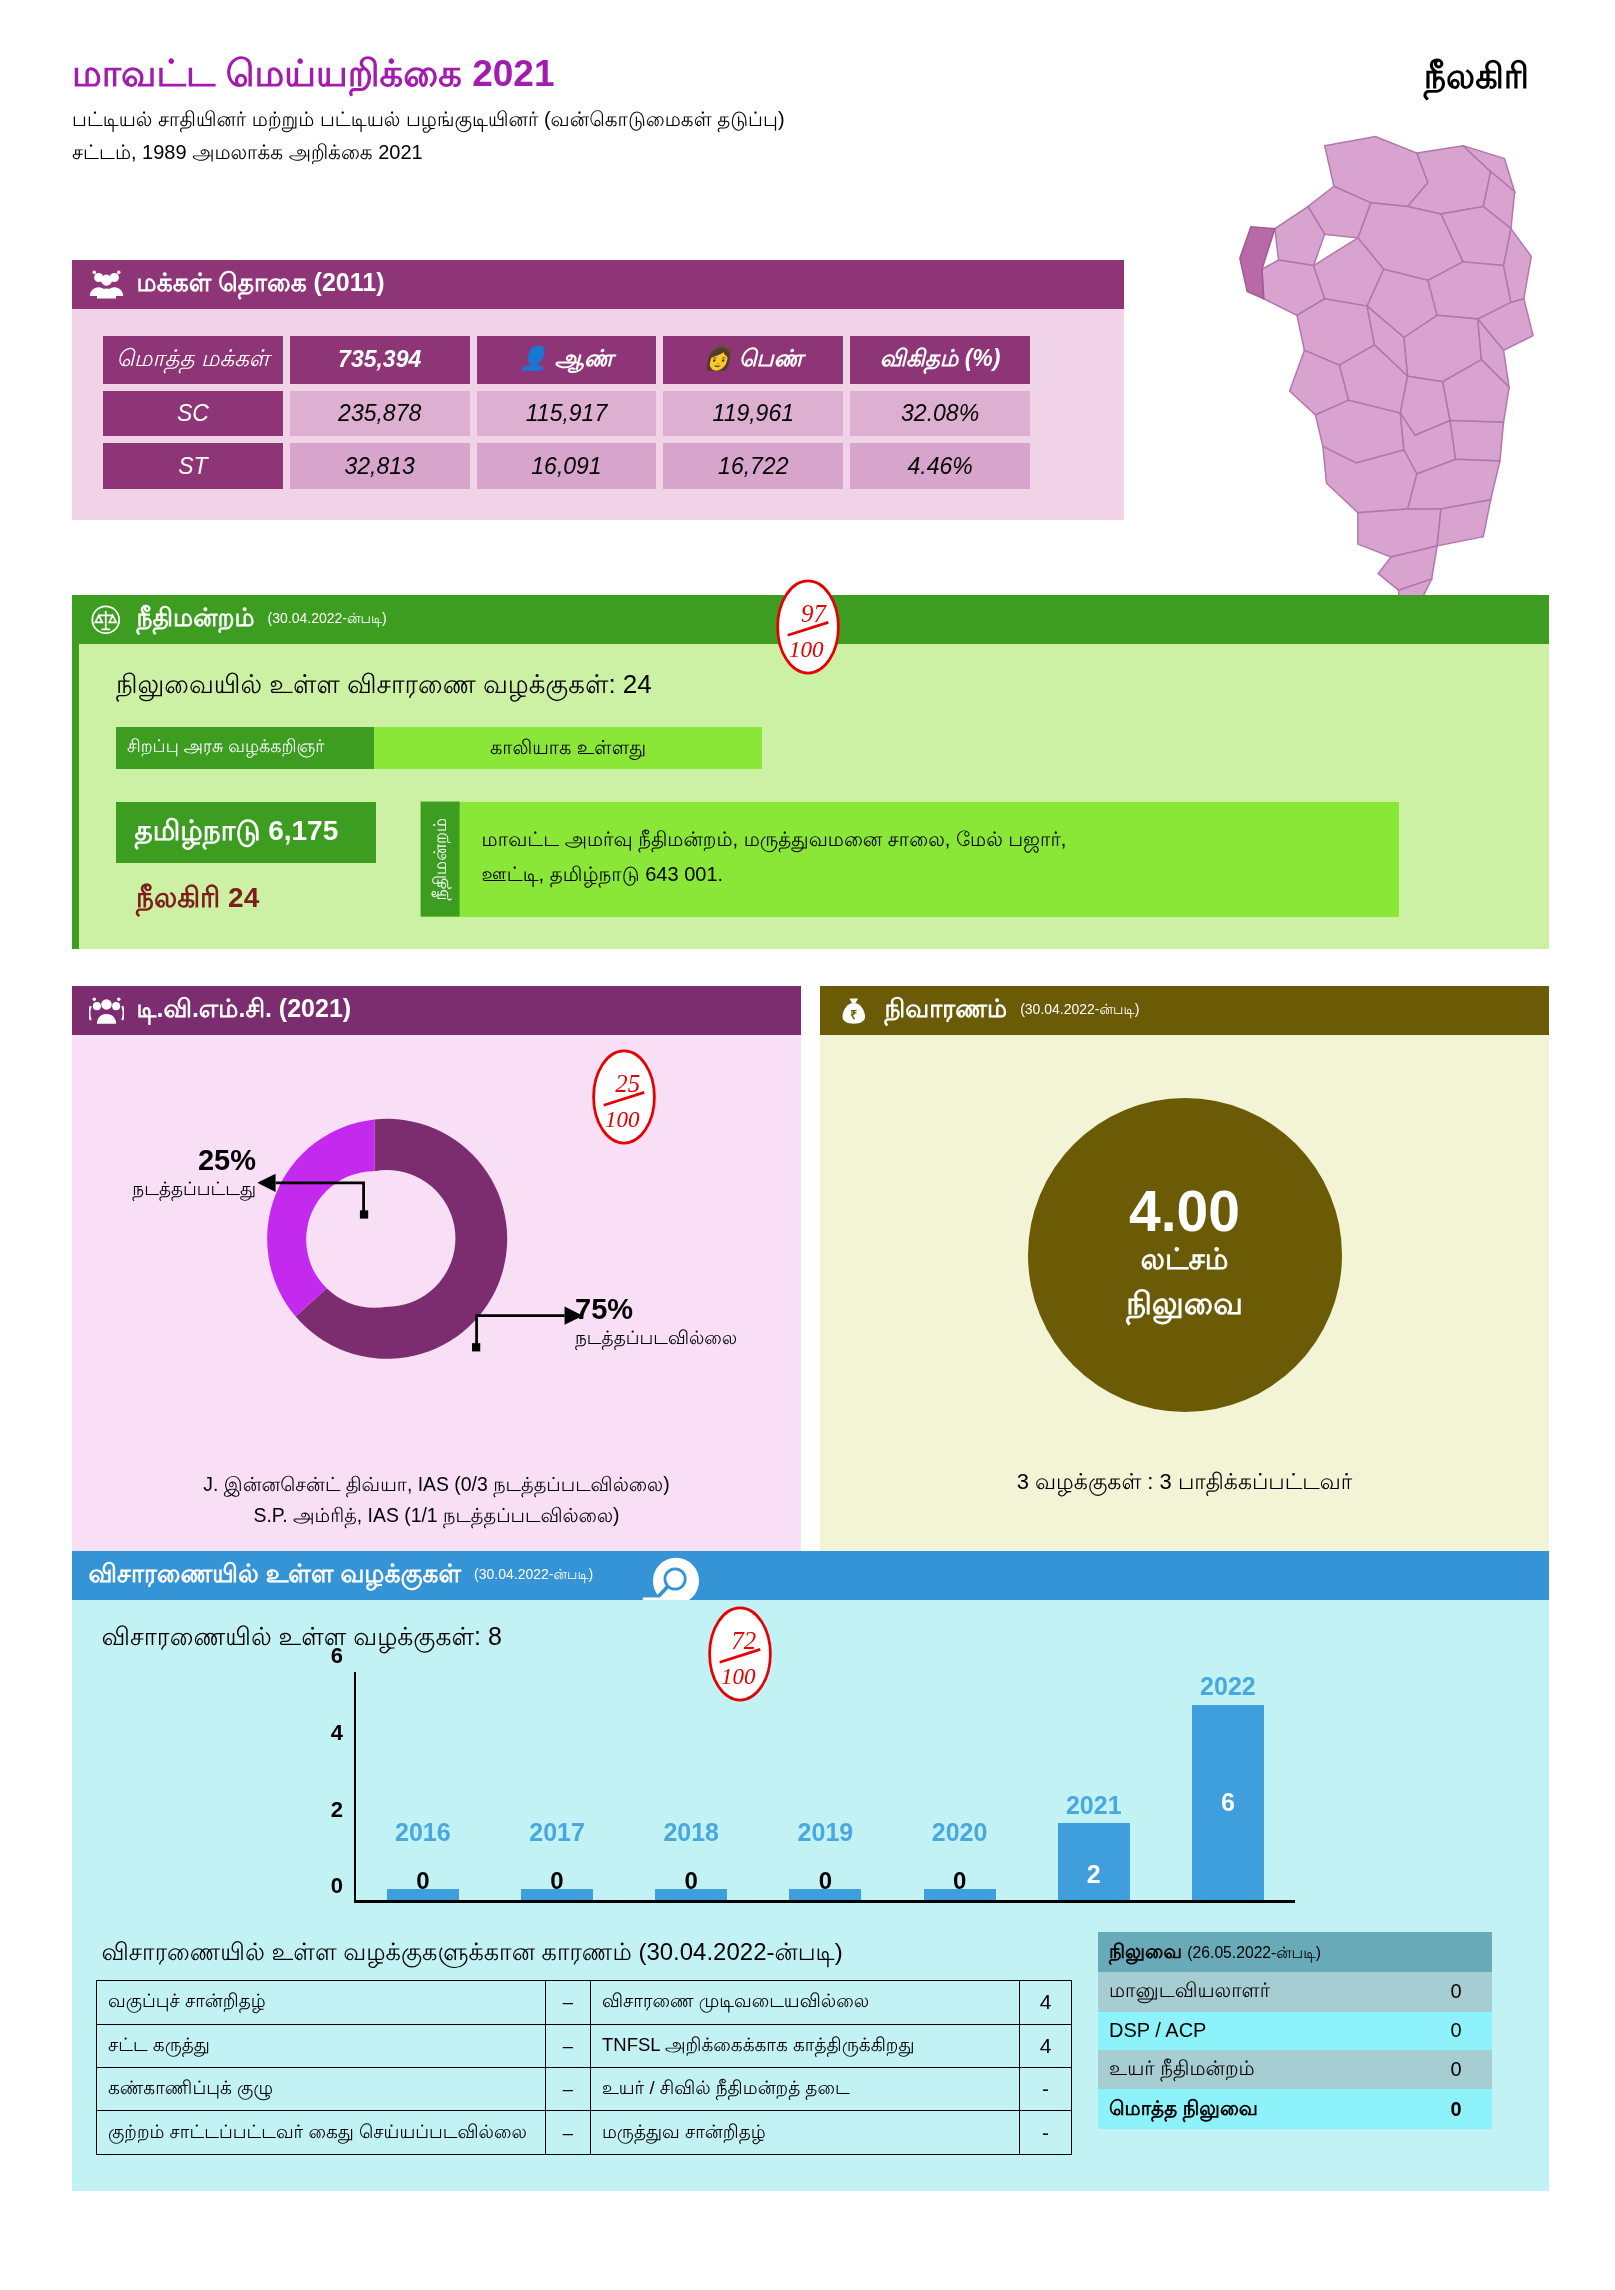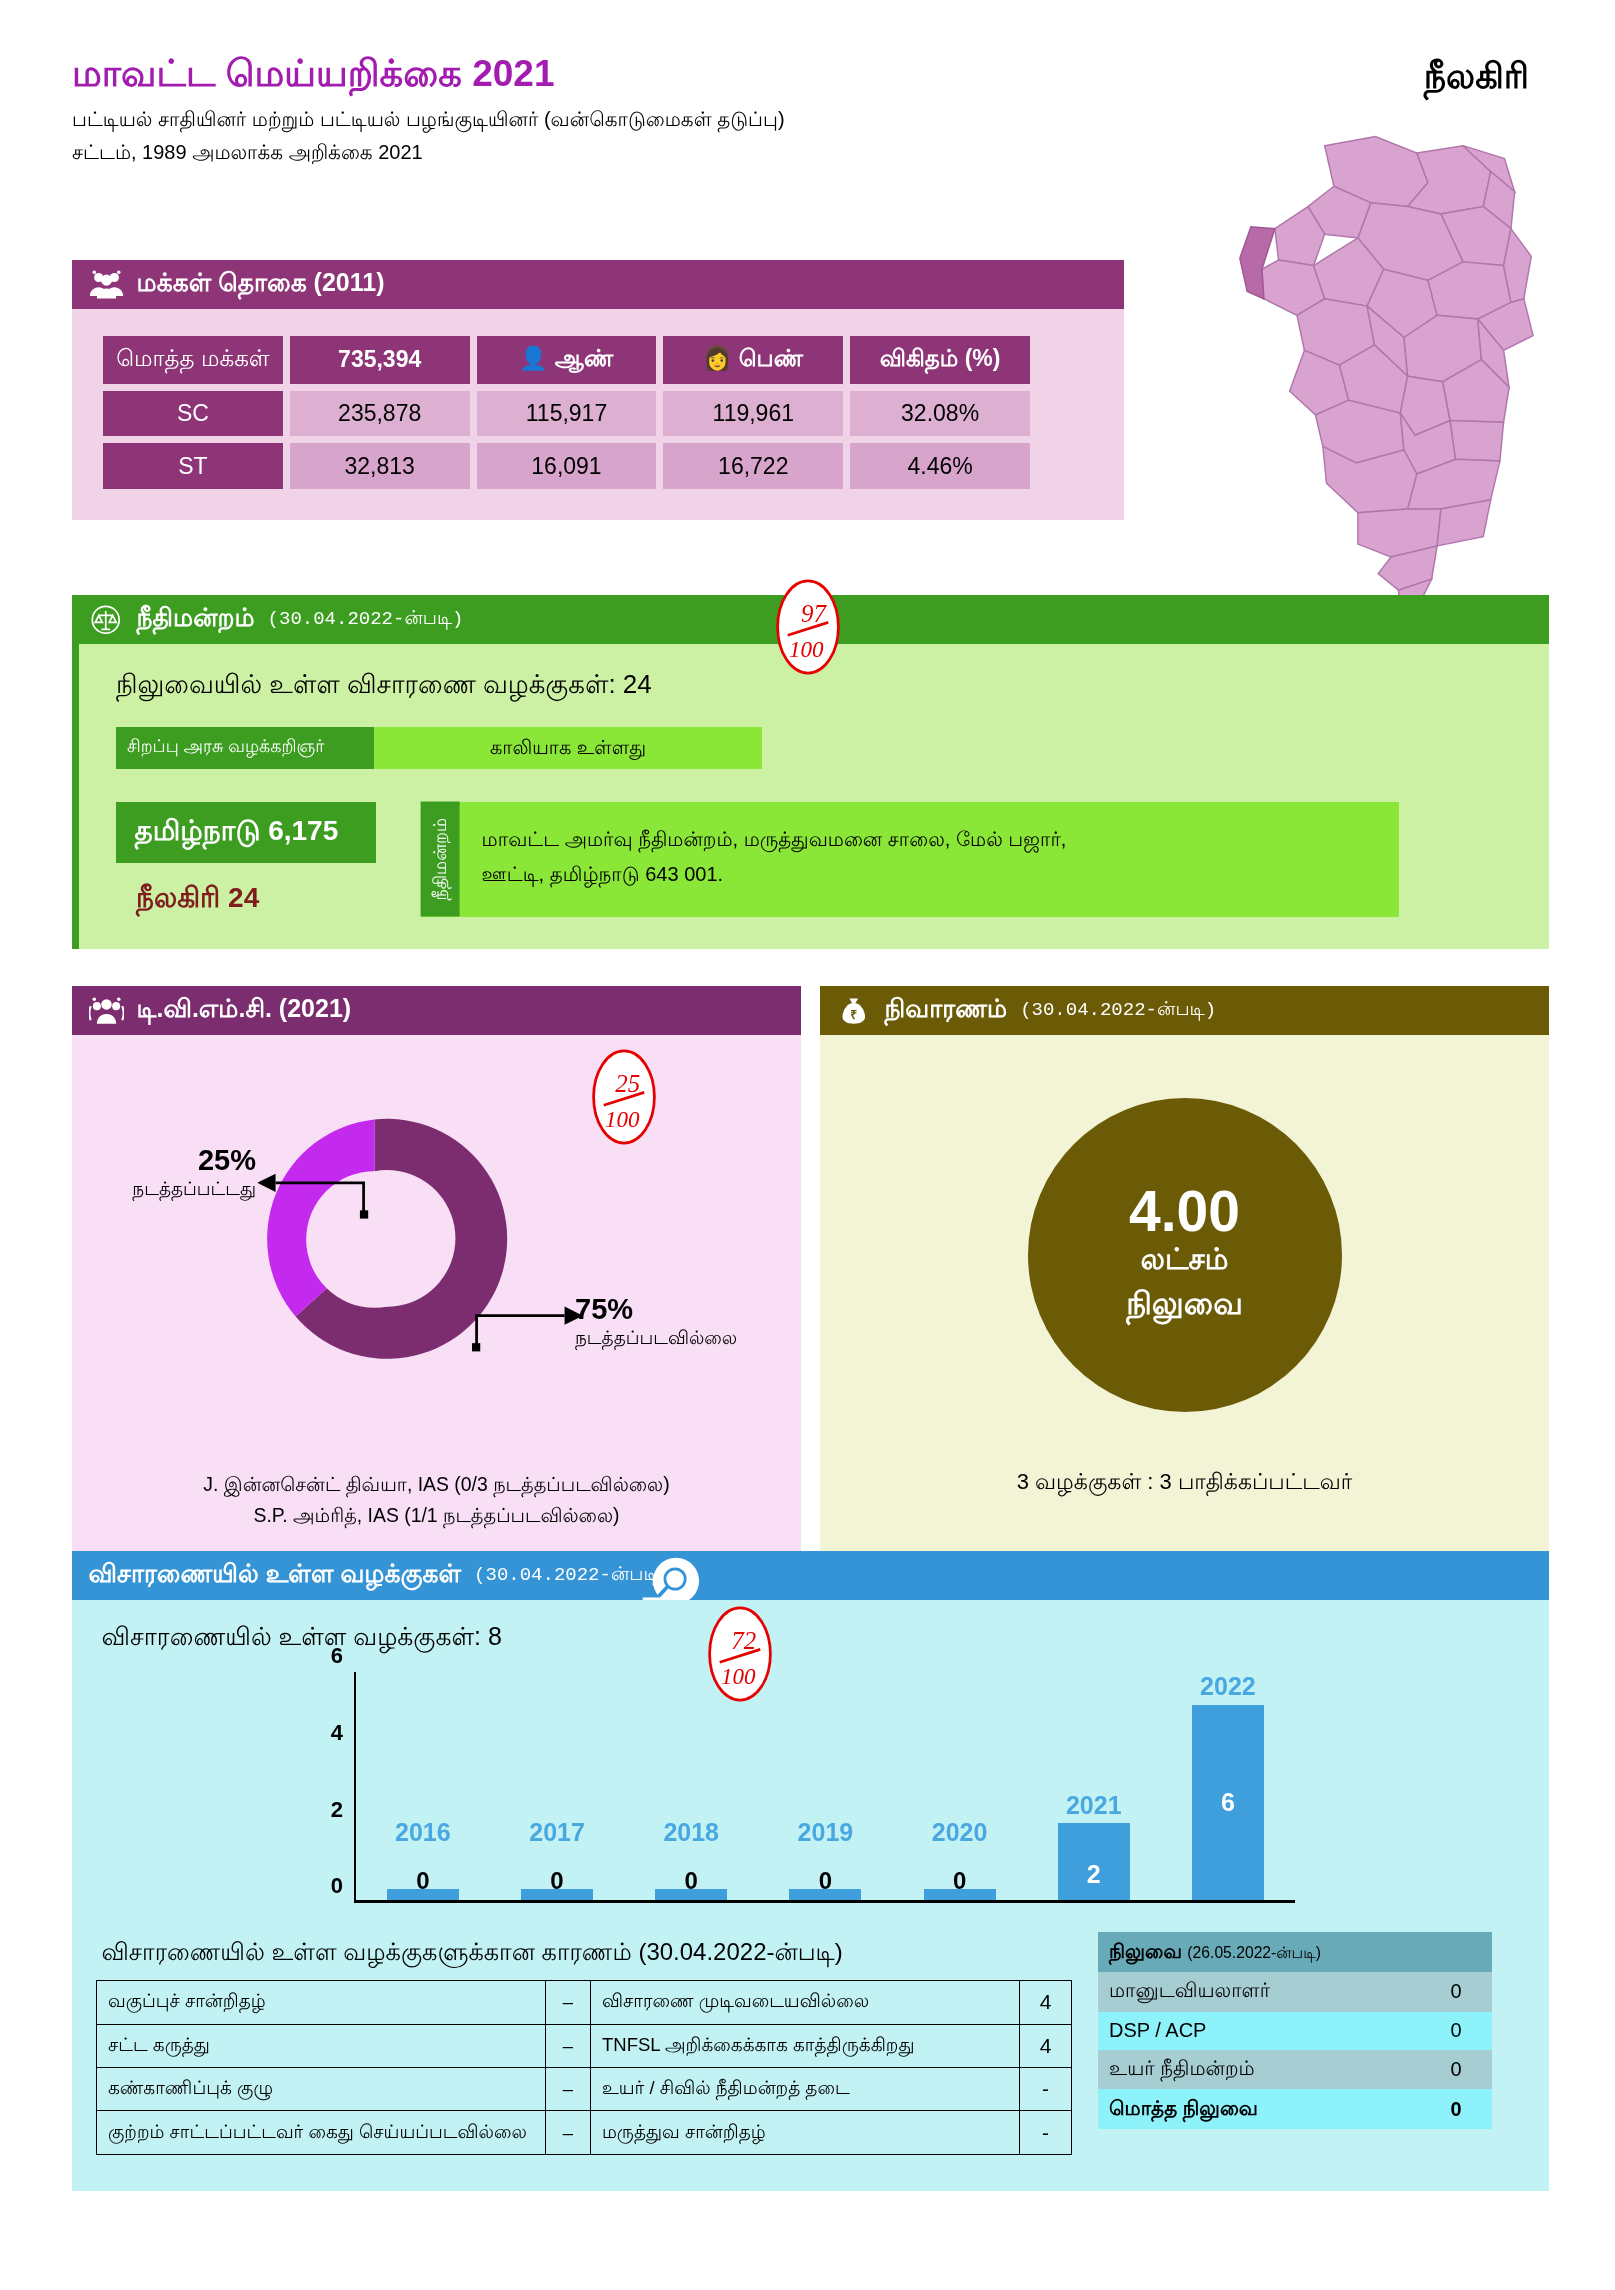--- a/index.html
+++ b/index.html
@@ -21,28 +21,28 @@
   
   .map-wrap { position:absolute; left:1186px; top:118px; width:388px; height:498px; }
 
   
   .panel { position:absolute; }
   .panel-head {
     display:flex; align-items:center; gap:13px;
     padding:8.3px 16.6px; color:#fff; font-weight:bold; font-size:25px;
     position:relative;
   }
-  .panel-head .sub { font-weight:normal; font-size:19px;font-family:Liberation Mono, monospace; }
+  .panel-head .sub { font-weight:normal; font-size:14px; }
   .hicon { display:inline-flex; align-items:center; justify-content:center; width:35px; height:31px; }
 
   
   #population { left:72px; top:260px; width:1052px; }
   #population .panel-head { background:#8e3577; }
   .pop-body { background:#f0d3e7; padding:20px 24px 24px 24px; }
-  table.pop { border-collapse:separate; border-spacing:7.4px 7.4px; width:941px; }
+  table.pop { border-collapse:separate; border-spacing:7.4px 7.4px; width:941px;font-style:italic; }
   table.pop td { text-align:center; font-size:23px; padding:9.2px 5.5px; }
   table.pop .hdr { background:#8e3577; color:#fff; font-weight:bold; }
   table.pop .hdr.label { font-weight:normal; }
   table.pop .rowlabel { background:#8e3577; color:#fff; font-size:23px; }
   table.pop .cell { background:#ddafd0; color:#000; }
   table.pop .cell.alt { background:#d7a5cb;margin-left:16px; }
   table.pop td:nth-child(1){ width:181px; }
   table.pop td:nth-child(2){ width:181px; }
   table.pop td:nth-child(3){ width:181px; }
   table.pop td:nth-child(4){ width:181px; }

